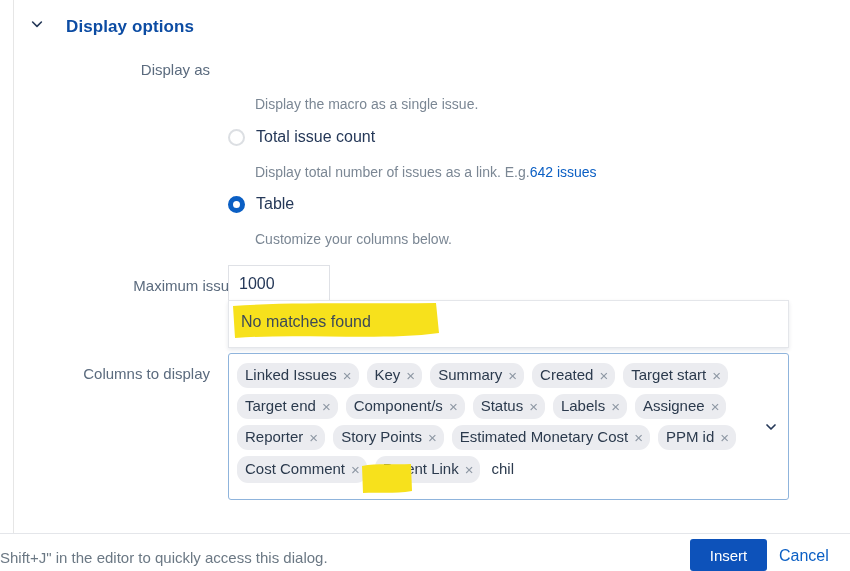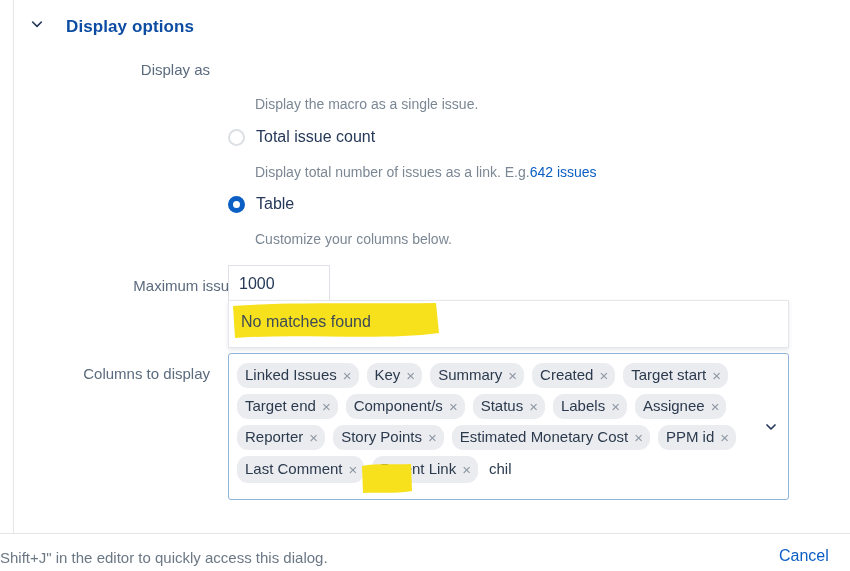--- a/index.html
+++ b/index.html
@@ -368,21 +368,21 @@
 
       <span class="tag">
           <span>Estimated Monetary Cost</span>
           <span class="tag-remove">×</span>
         </span>
       <span class="tag">
           <span>PPM id</span>
           <span class="tag-remove">×</span>
         </span>
       <span class="tag">
-          <span>Last Comment</span>
+          <span>Cost Comment</span>
           <span class="tag-remove">×</span>
         </span>
 
       <span class="tag">
           <span>Parent Link</span>
           <span class="tag-remove">×</span>
         </span>
 
       <span class="ms-typed">chil</span>
     </div>
@@ -395,15 +395,16 @@
   </div>
 
   <div class="hl" style="left:361px; top:463px;">
     <svg width="52" height="32" viewBox="0 0 52 32">
       <path d="M1 3 C 16 0, 34 2, 50 1 L 51 28 C 33 31, 16 29, 2 30 Z" fill="#f7e11c"></path>
     </svg>
   </div>
 
   <div class="footer-rule"></div>
   <div class="footer-hint">Shift+J" in the editor to quickly access this dialog.</div>
+  <button class="btn-insert">Insert</button>
   <a class="btn-cancel">Cancel</a>
 
 </div>
 
 </body></html>

